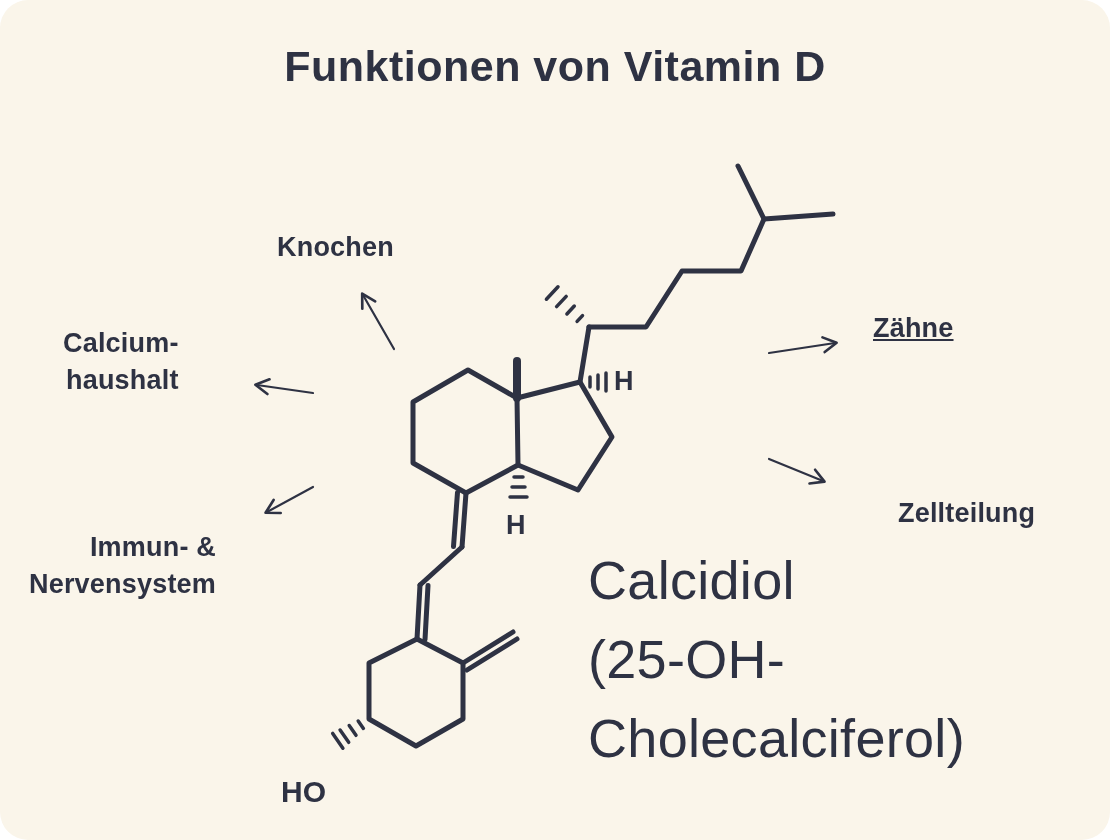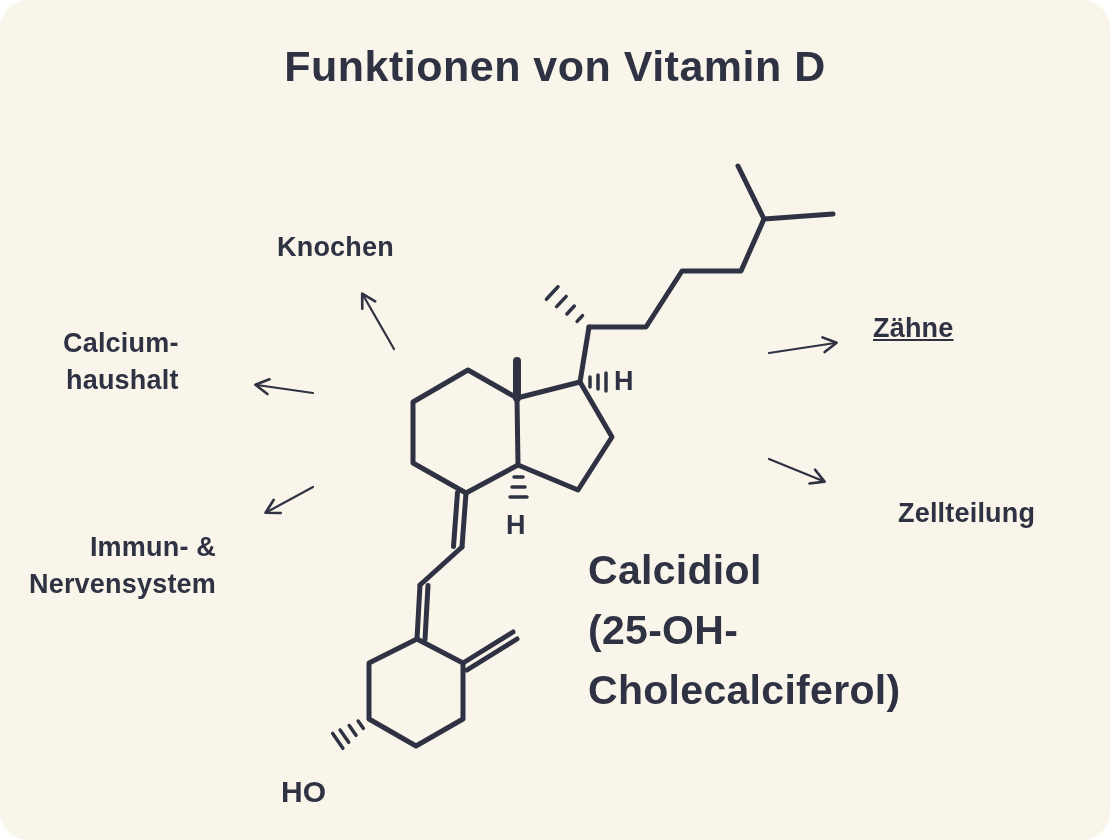--- a/index.html
+++ b/index.html
@@ -33,22 +33,22 @@
     color: var(--ink);
     font-weight: 700;
     font-size: 43px;
     letter-spacing: 0.5px;
   }
   .compound {
     position: absolute;
     left: 588px;
     top: 541px;
     color: var(--ink);
-    font-weight: 700;
-    font-size: 41px;
+    font-weight: 400;
+    font-size: 54px;
     line-height: 1.46;
     white-space: pre-line;
     letter-spacing: 0.3px;
   }
   .atomlabel {
     position: absolute;
     color: var(--ink);
     font-weight: 700;
     font-size: 27px;
   }

